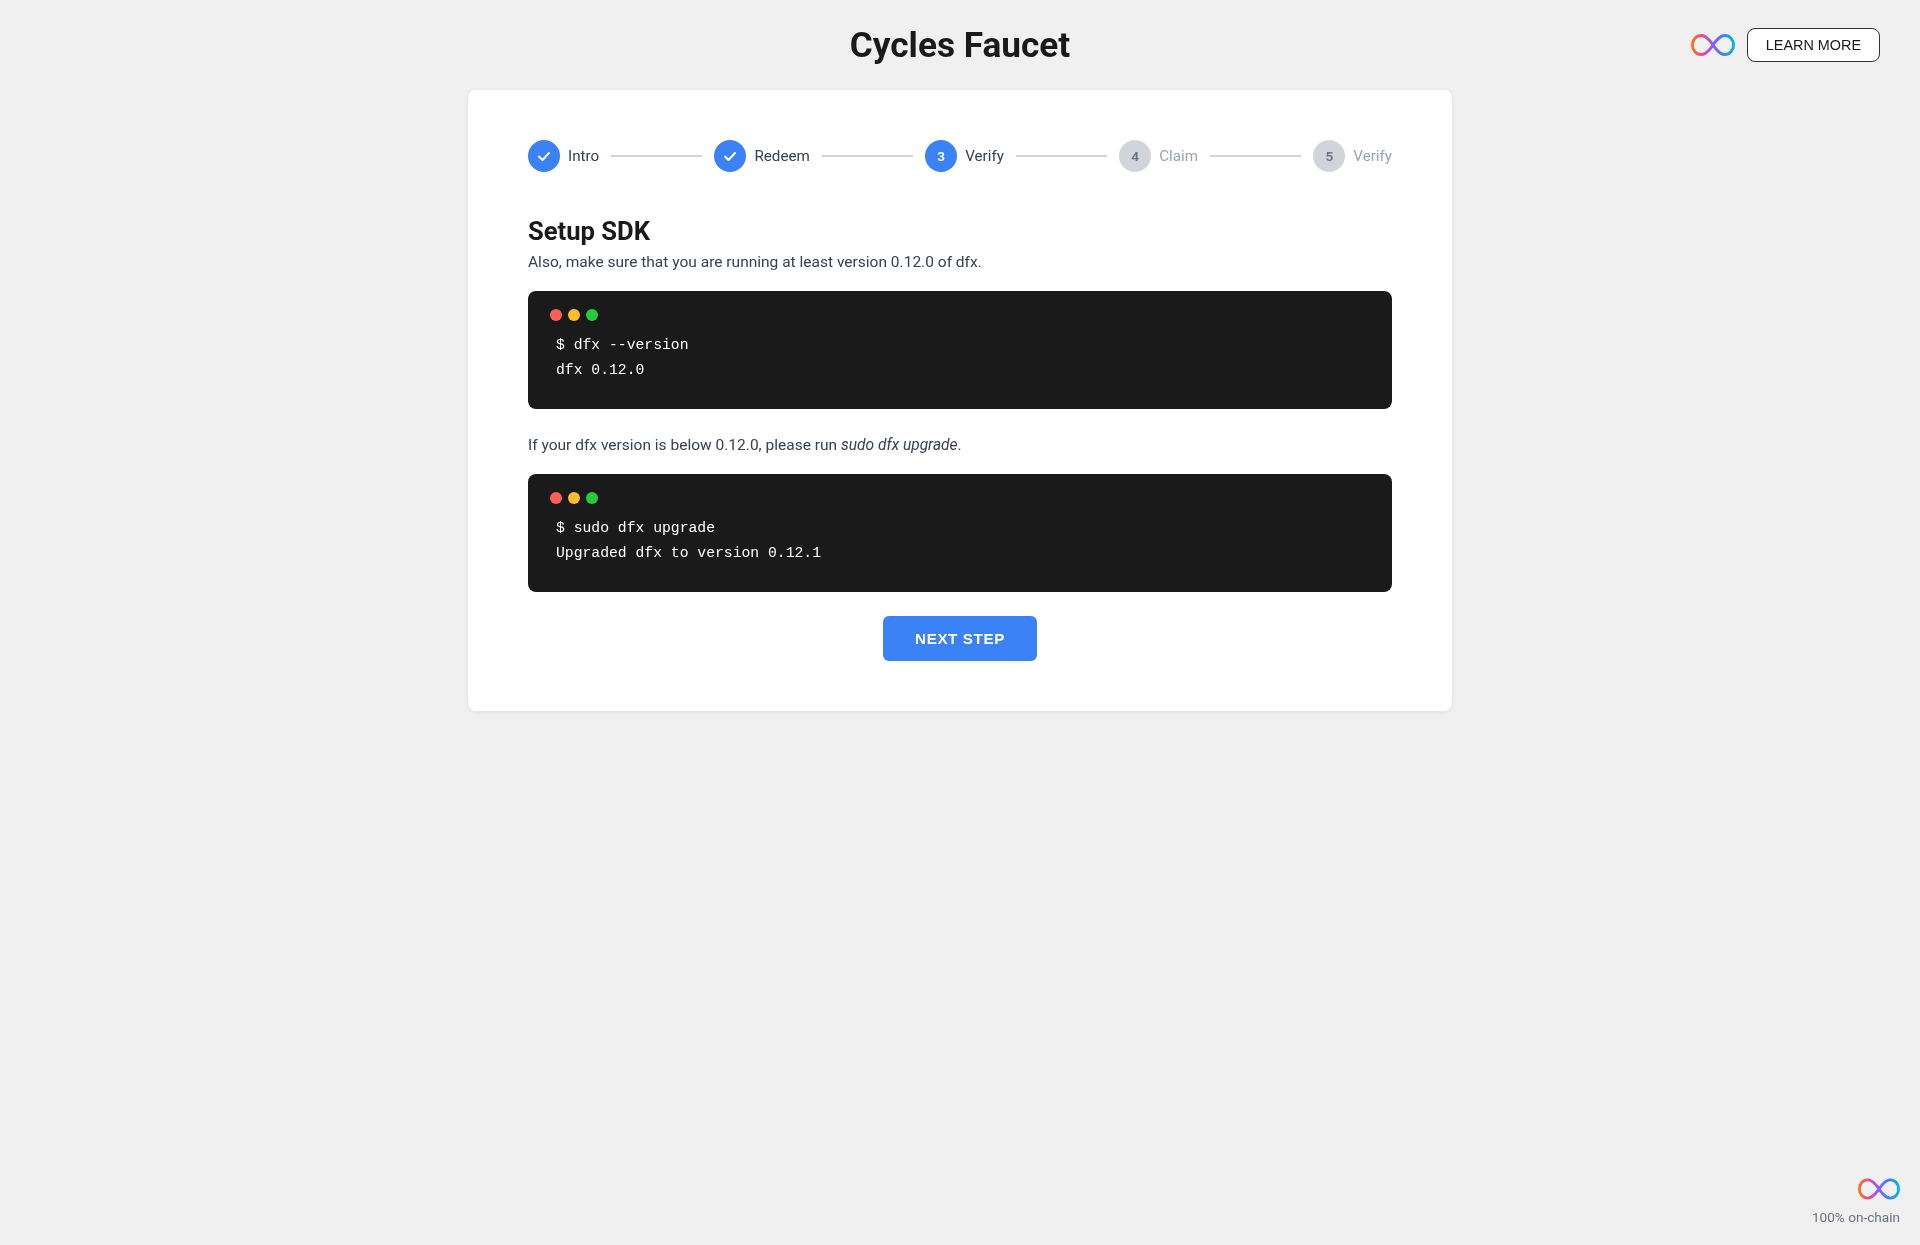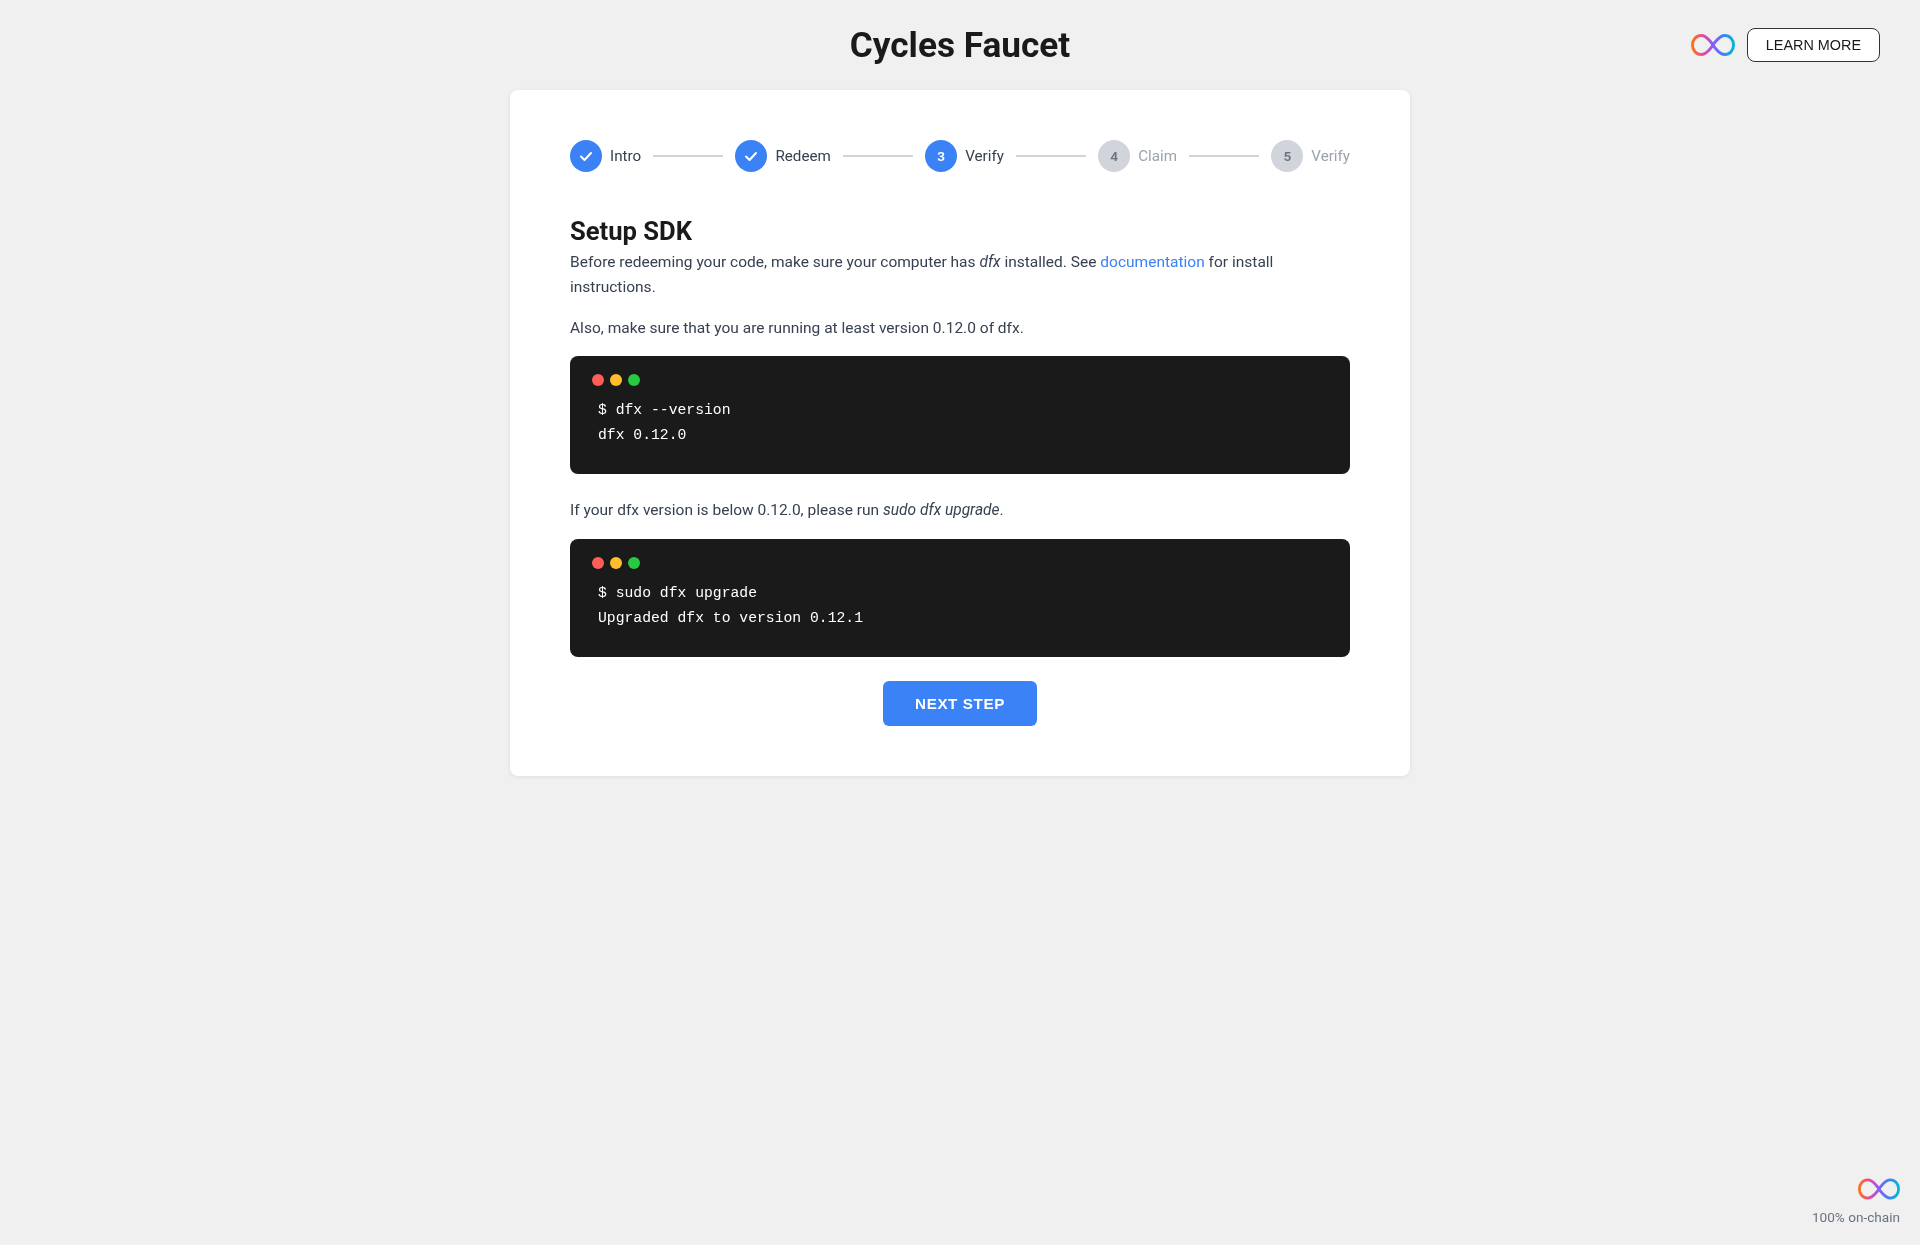--- a/index.html
+++ b/index.html
@@ -59,21 +59,21 @@
       display: flex;
       justify-content: center;
       align-items: flex-start;
       padding: 0 20px 40px;
       flex: 1;
     }
 
     .card {
       background: white;
       border-radius: 8px;
-      width: 900px;
+      width: 984px;
       max-width: 100%;
       padding: 50px 60px 50px;
       box-shadow: 0 1px 4px rgba(0,0,0,0.08);
     }
 
     
     .stepper {
       display: flex;
       align-items: center;
       margin-bottom: 44px;
@@ -301,23 +301,20 @@
         <div class="step-circle inactive">
           <span>5</span>
         </div>
         <span class="step-label inactive">Verify</span>
       </div>
 
     </div>
 
     <h2 class="section-title">Setup SDK</h2>
 
-    <p class="description">
-      <span>Before redeeming your code, make sure your computer has </span><em>dfx</em><span> installed. See </span><a href="#">documentation</a><span> for install instructions.</span>
-    </p>
 
     <p class="description">Also, make sure that you are running at least version 0.12.0 of dfx.</p>
 
     <div class="terminal">
       <div class="terminal-dots">
         <div class="dot dot-red"></div>
         <div class="dot dot-yellow"></div>
         <div class="dot dot-green"></div>
       </div>
       <div class="terminal-content">

